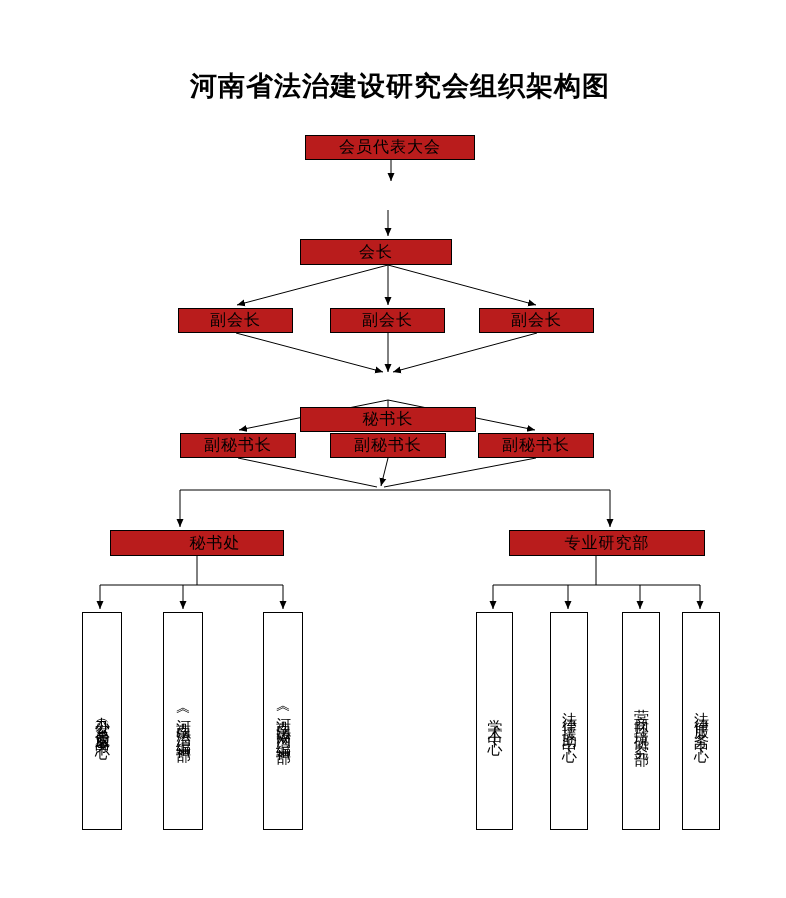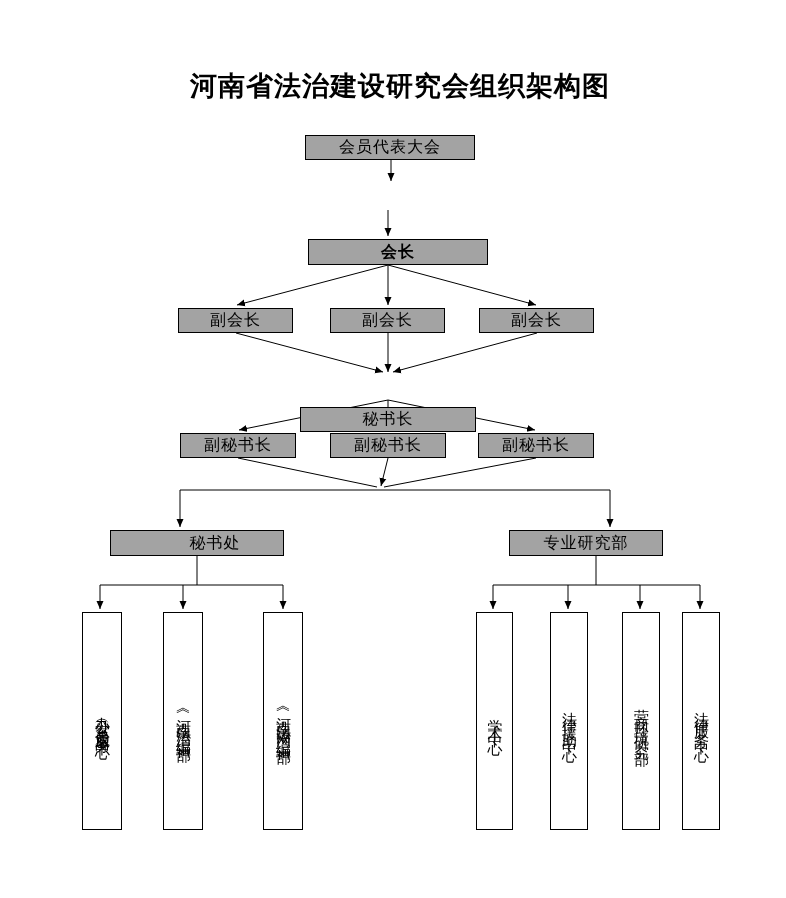--- a/index.html
+++ b/index.html
@@ -33,21 +33,21 @@
     width: 786px;
     height: 898px;
   }
   svg.connectors line {
     stroke: #000000;
     stroke-width: 1;
   }
   .node {
     position: absolute;
     border: 1px solid #000000;
-    background: #a3a3a3;
+    background: #b91c1c;
     display: flex;
     align-items: center;
     justify-content: center;
     font-size: 16px;
     letter-spacing: 1px;
     box-sizing: border-box;
   }
   .vnode {
     position: absolute;
     border: 1px solid #000000;
@@ -112,34 +112,34 @@
 
     <line x1="596" y1="556" x2="596" y2="585"></line>
     <line x1="493" y1="585" x2="700" y2="585"></line>
     <line x1="493" y1="585" x2="493" y2="609" marker-end="url(#arrow)"></line>
     <line x1="568" y1="585" x2="568" y2="609" marker-end="url(#arrow)"></line>
     <line x1="640" y1="585" x2="640" y2="609" marker-end="url(#arrow)"></line>
     <line x1="700" y1="585" x2="700" y2="609" marker-end="url(#arrow)"></line>
   </svg>
 
   <div class="node" style="left:305px;top:135px;width:170px;height:25px;">会员代表大会</div>
-  <div class="node" style="left:308px;top:239px;width:180px;height:26px;font-weight:bold;">会长</div>
+  <div class="node" style="left:300px;top:239px;width:152px;height:26px;">会长</div>
 
   <div class="node" style="left:178px;top:308px;width:115px;height:25px;">副会长</div>
   <div class="node" style="left:330px;top:308px;width:115px;height:25px;">副会长</div>
   <div class="node" style="left:479px;top:308px;width:115px;height:25px;">副会长</div>
 
   <div class="node" style="left:300px;top:375px;width:176px;height:25px;margin-top:32px;">秘书长</div>
 
   <div class="node" style="left:180px;top:433px;width:116px;height:25px;">副秘书长</div>
   <div class="node" style="left:330px;top:433px;width:116px;height:25px;">副秘书长</div>
   <div class="node" style="left:478px;top:433px;width:116px;height:25px;">副秘书长</div>
 
   <div class="node" style="left:110px;top:530px;width:174px;height:26px;padding-left:36px;">秘书处</div>
-  <div class="node" style="left:509px;top:530px;width:154px;height:26px;">专业研究部</div>
+  <div class="node" style="left:509px;top:530px;width:196px;height:26px;">专业研究部</div>
 
   <div class="vnode" style="left:82px;top:612px;width:40px;height:218px;">
     <span class="vtext tight">办公室（会员服务中心）</span>
   </div>
   <div class="vnode" style="left:163px;top:612px;width:40px;height:218px;">
     <span class="vtext">《河南法治》编辑部</span>
   </div>
   <div class="vnode" style="left:263px;top:612px;width:40px;height:218px;">
     <span class="vtext">《河南法治网》编辑部</span>
   </div>

